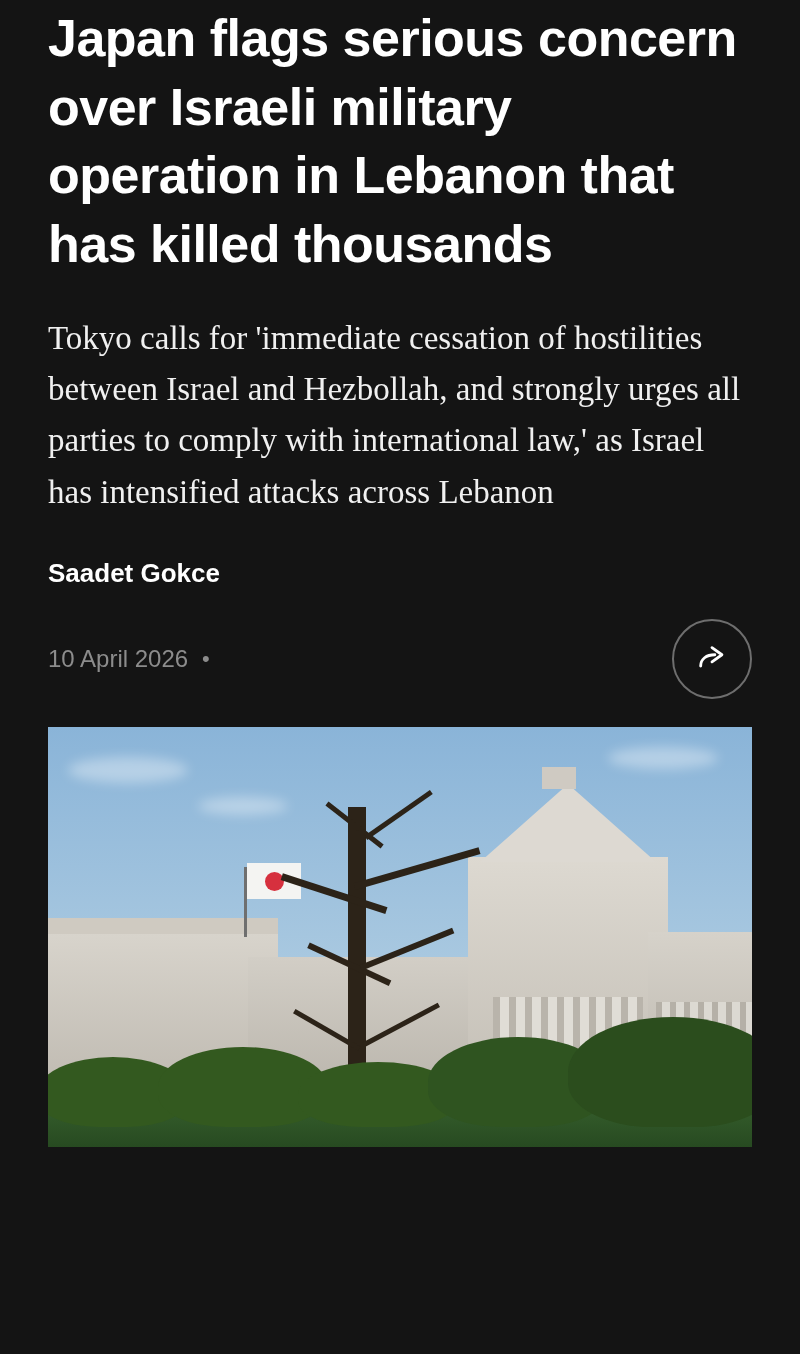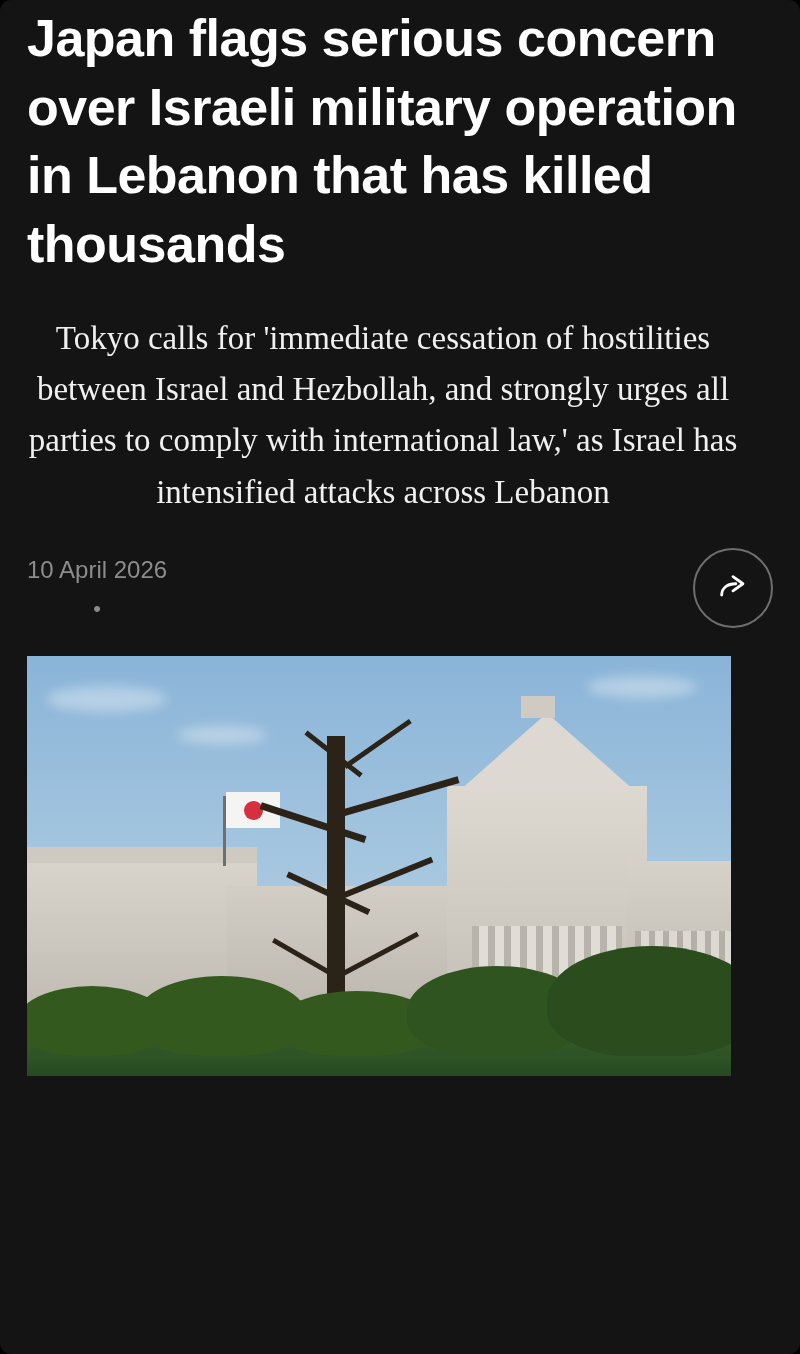--- a/index.html
+++ b/index.html
@@ -10,42 +10,40 @@
     overflow: hidden;
   }
   body {
     font-family: "Liberation Sans", sans-serif;
     color: #ffffff;
   }
   .page {
     width: 800px;
     height: 1354px;
     background: #141414;
-    padding: 0 27px;
+    padding: 0 48px;
     position: relative;
-    border-radius: 11px;
   }
   .headline {
     font-family: "Liberation Sans", sans-serif;
     font-weight: bold;
     font-size: 52px;
     line-height: 1.32;
     letter-spacing: -0.5px;
     color: #ffffff;
     padding-top: 4px;
     max-width: 710px;
   }
   .standfirst {
     font-family: "Liberation Serif", serif;
     font-size: 33px;
     line-height: 1.56;
     color: #f0f0f0;
     margin-top: 34px;
     max-width: 712px;
-    text-align: center;
   }
   .author {
     font-family: "Liberation Sans", sans-serif;
     font-weight: bold;
     font-size: 26px;
     color: #ffffff;
     margin-top: 40px;
   }
   .meta-row {
     display: flex;
@@ -54,21 +52,20 @@
     margin-top: 30px;
     height: 80px;
   }
   .dateline {
     font-family: "Liberation Sans", sans-serif;
     font-size: 24px;
     color: #8c8c8c;
     display: flex;
     align-items: center;
     gap: 14px;
-    flex-direction: column;
   }
   .dot {
     color: #8c8c8c;
     font-size: 22px;
     line-height: 1;
   }
   .share-btn {
     width: 80px;
     height: 80px;
     border: 2px solid #6e6e6e;
@@ -208,20 +205,21 @@
 </style>
 </head>
 <body>
 
 <div class="page">
 
   <h1 class="headline">Japan flags serious concern over Israeli military operation in Lebanon that has killed thousands</h1>
 
   <p class="standfirst">Tokyo calls for 'immediate cessation of hostilities between Israel and Hezbollah, and strongly urges all parties to comply with international law,' as Israel has intensified attacks across Lebanon</p>
 
+  <div class="author">Saadet Gokce</div>
 
   <div class="meta-row">
     <div class="dateline">
       <span>10 April 2026</span>
       <span class="dot">•</span>
     </div>
     <div class="share-btn">
       <span>
         <svg width="34" height="34" viewBox="0 0 24 24" fill="none" stroke="#ffffff" stroke-width="2" stroke-linecap="round" stroke-linejoin="round">
           <path d="M4 17c0-5 4-8 10-8"></path>

